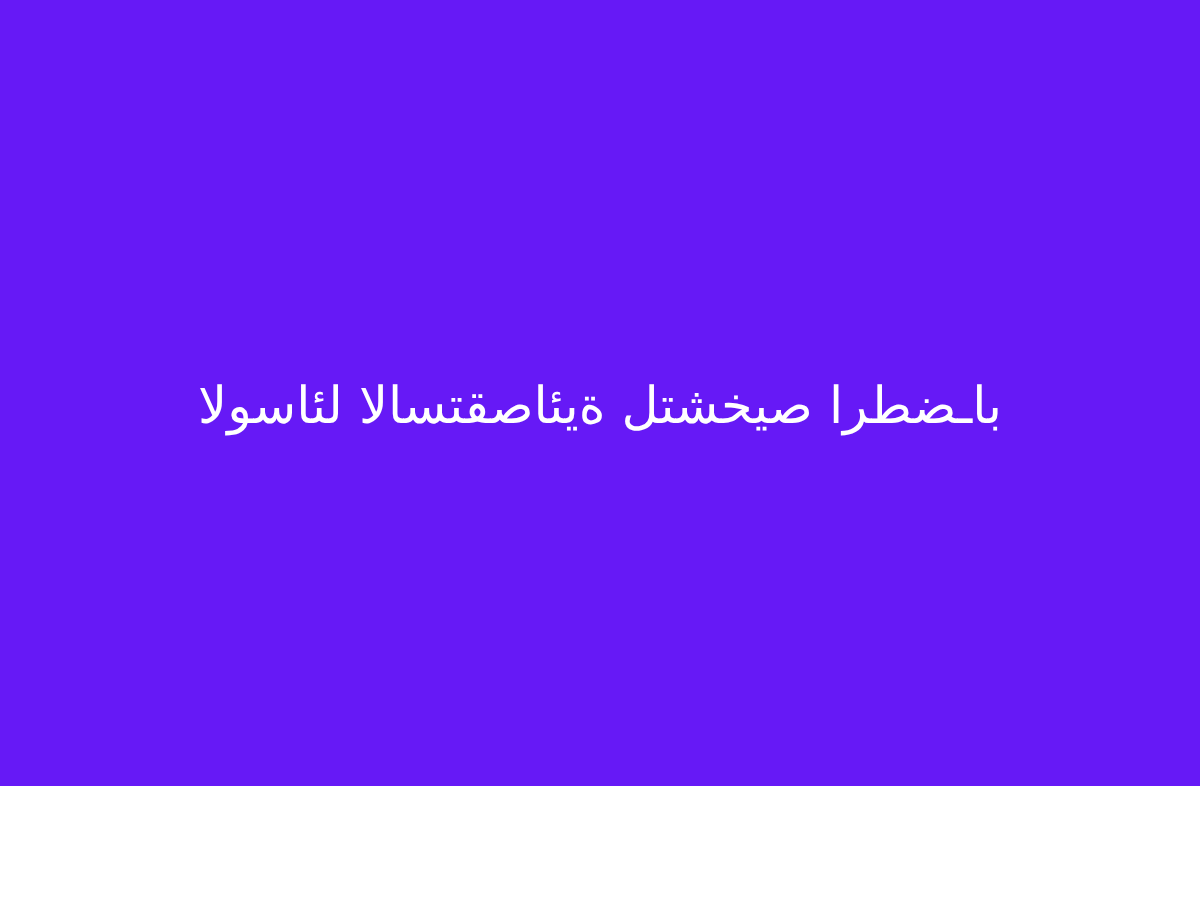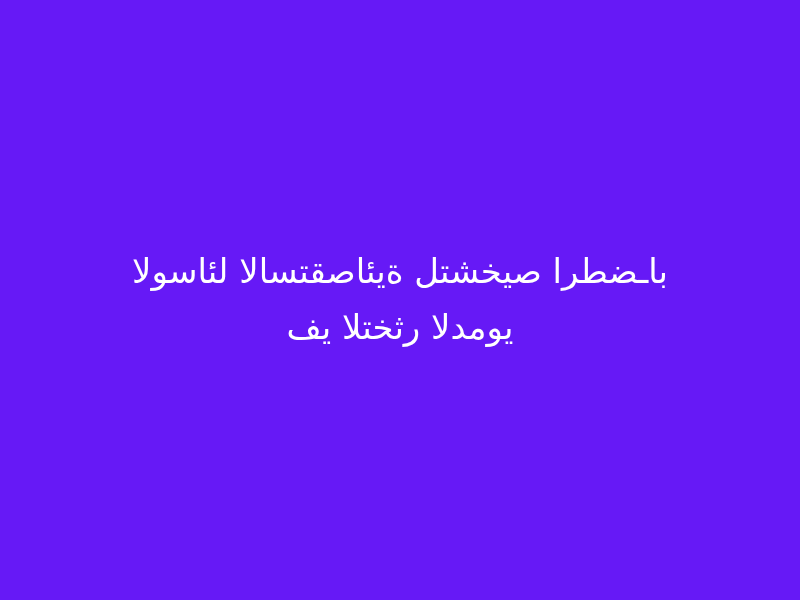--- a/index.html
+++ b/index.html
@@ -7,21 +7,21 @@
     margin: 0;
     padding: 0;
     width: 800px;
     height: 600px;
     overflow: hidden;
   }
 
   #slide {
     position: relative;
     width: 800px;
-    height: 600px;
+    height: 524px;
     background: #6619f6;
     display: flex;
     flex-direction: column;
     align-items: center;
     justify-content: center;
     box-sizing: border-box;
   }
 
   #title-block {
     position: absolute;
@@ -53,17 +53,16 @@
 </style>
 </head>
 <body>
 
 <div id="slide" style="background: rgb(102, 25, 246);">
 
   <div id="title-block">
 
     <div class="title-line" style="color: rgb(255, 255, 255); font-size: 34px; line-height: 56px;">باـضطرا صيخشتل ةيئاصقتسالا لئاسولا</div>
 
-    <div class="title-line" style="color: rgb(255, 255, 255); font-size: 34px; line-height: 56px;">يومدلا رثختلا يف</div>
 
   </div>
 
 </div>
 
 </body></html>

